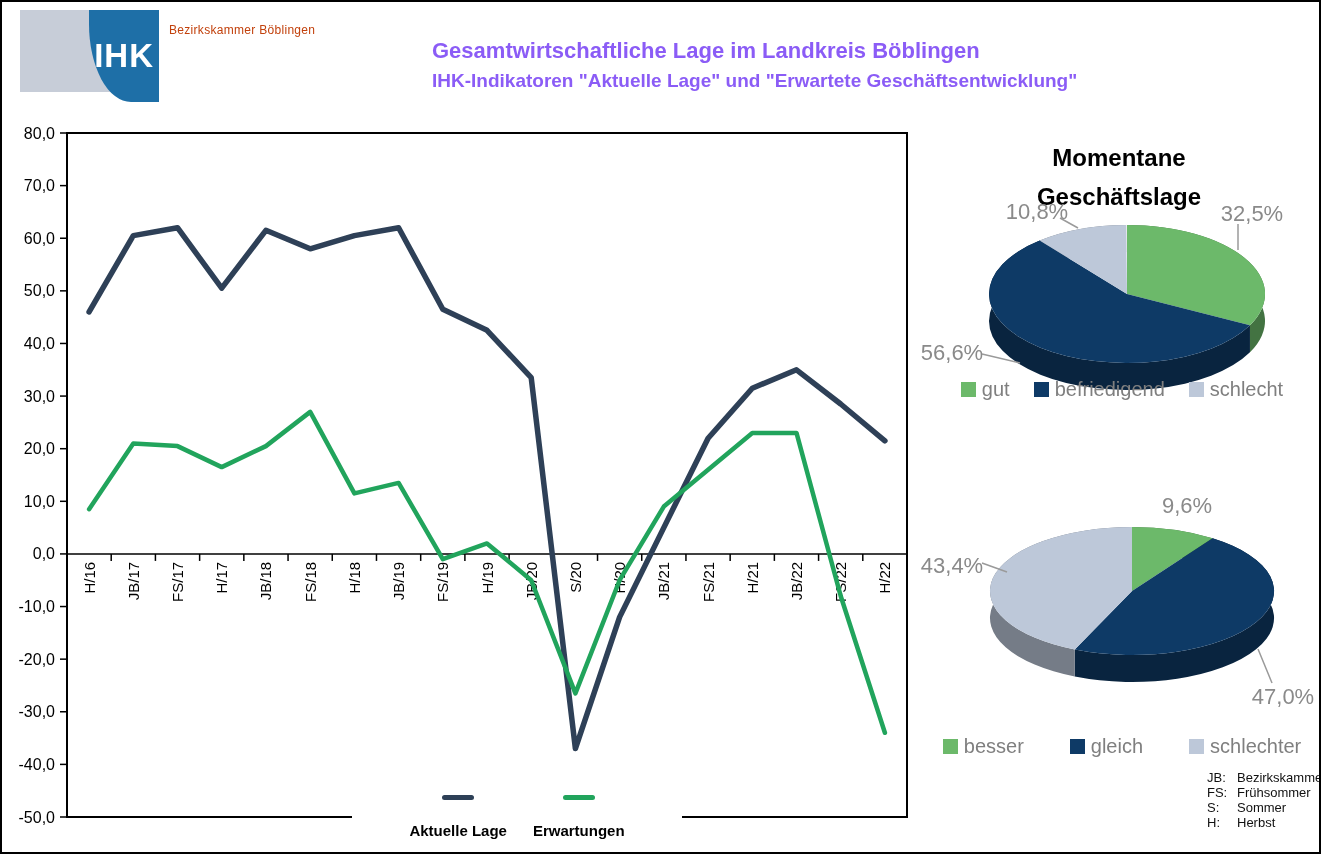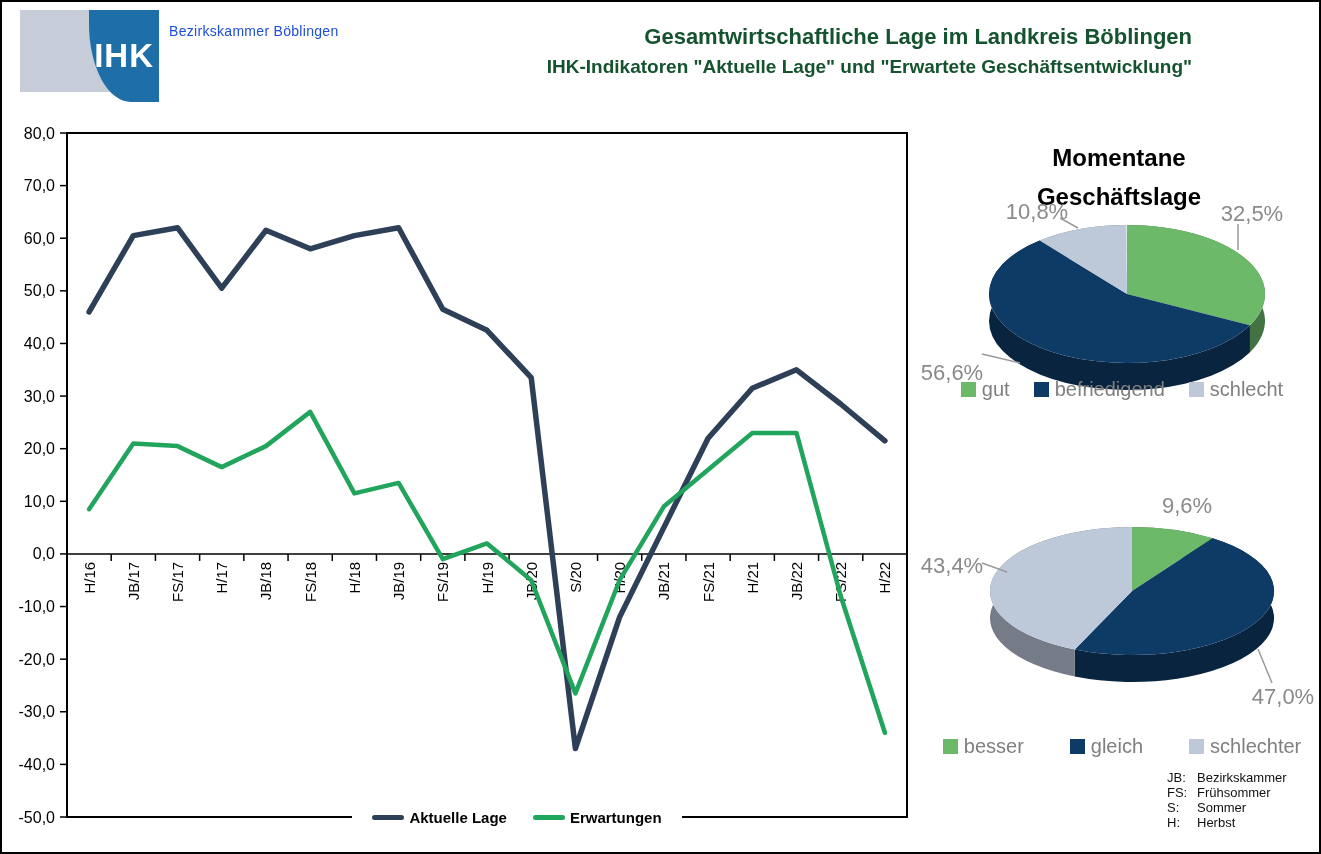--- a/index.html
+++ b/index.html
@@ -5,56 +5,56 @@
   html,body{margin:0;padding:0;background:#fff;}
   .page{position:relative;width:1317px;height:850px;border:2px solid #000;background:#fff;
         font-family:"Liberation Sans",sans-serif;overflow:hidden;}
   
   .logo{position:absolute;left:18px;top:8px;width:139px;height:82px;background:#c7cdd8;}
   .logo-blue{position:absolute;right:0;top:0;width:70px;height:92px;background:#1e6fa7;
              border-bottom-left-radius:42px 78px;display:flex;align-items:center;justify-content:flex-end;}
   .logo-ihk{color:#fff;font-weight:bold;font-size:33px;letter-spacing:1px;padding-right:5px;}
   .logo-text{position:absolute;left:167px;top:14px;width:260px;}
   .logo-region{font-size:29px;color:#3a3a3a;letter-spacing:0.2px;white-space:nowrap;}
-  .logo-sub{font-size:14px;color:#1d4ed8;margin-top:7px;letter-spacing:0.3px;}
-  
-  .main-title{position:absolute;left:430px;top:22px;width:760px;text-align:right;color:#14532d;}
+  .logo-sub{font-size:12px;color:#c2410c;margin-top:7px;letter-spacing:0.3px;}
+  
+  .main-title{position:absolute;left:430px;top:36px;width:760px;text-align:left;color:#8b5cf6;}
   .main-title .t1{font-size:22px;font-weight:bold;}
   .main-title .t2{font-size:19px;font-weight:bold;margin-top:6px;}
   
   #linechart{position:absolute;left:0;top:125px;}
   .line-legend{position:absolute;left:350px;top:801px;width:330px;height:28px;background:#fff;
                display:flex;align-items:center;justify-content:center;gap:26px;}
-  .line-legend .item{display:flex;align-items:center;gap:5px;}
+  .line-legend .item{display:flex;align-items:center;gap:22px;flex-direction:column;}
   .line-legend .sample{width:32px;height:5px;border-radius:3px;}
   .line-legend .lbl{font-size:15px;font-weight:bold;color:#000;}
   
   .pie-svg{position:absolute;left:920px;}
   #pie1{top:200px;}
   #pie2{top:495px;}
   .pie-title{position:absolute;text-align:center;font-weight:bold;color:#000;font-size:24px;line-height:39px;}
   .pt1{left:977px;top:136px;width:280px;}
   .pt2{left:920px;top:461px;width:400px;}
   .pct{position:absolute;width:100px;text-align:center;font-size:22px;color:#8a8a8a;}
   .p1a{left:985px;top:197px;}  
   .p1b{left:1200px;top:199px;} 
-  .p1c{left:900px;top:338px;margin-top:20px;}  
+  .p1c{left:900px;top:338px;}  
   .p2a{left:1135px;top:491px;} 
   .p2b{left:900px;top:551px;}  
   .p2c{left:1231px;top:682px;} 
   .pie-legend{position:absolute;left:920px;width:400px;display:flex;justify-content:center;
               align-items:center;gap:24px;}
   .pl1{top:376px;} .pl2{top:733px;gap:46px;}
   .pie-legend .item{display:flex;align-items:center;gap:6px;}
   .pie-legend .sq{width:15px;height:15px;}
   .pie-legend .lbl{font-size:20px;color:#7f7f7f;}
   
   .key{position:absolute;left:1165px;top:768px;font-size:13px;color:#111;}
   .key .row{display:flex;line-height:15px;}
-  .key .abbr{width:30px;}
+  .key .abbr{width:30px;margin-left:40px;}
 </style>
 </head>
 <body>
 
 <div class="page">
 
   <div class="logo">
     <div class="logo-blue">
       <span class="logo-ihk">IHK</span>
     </div>

